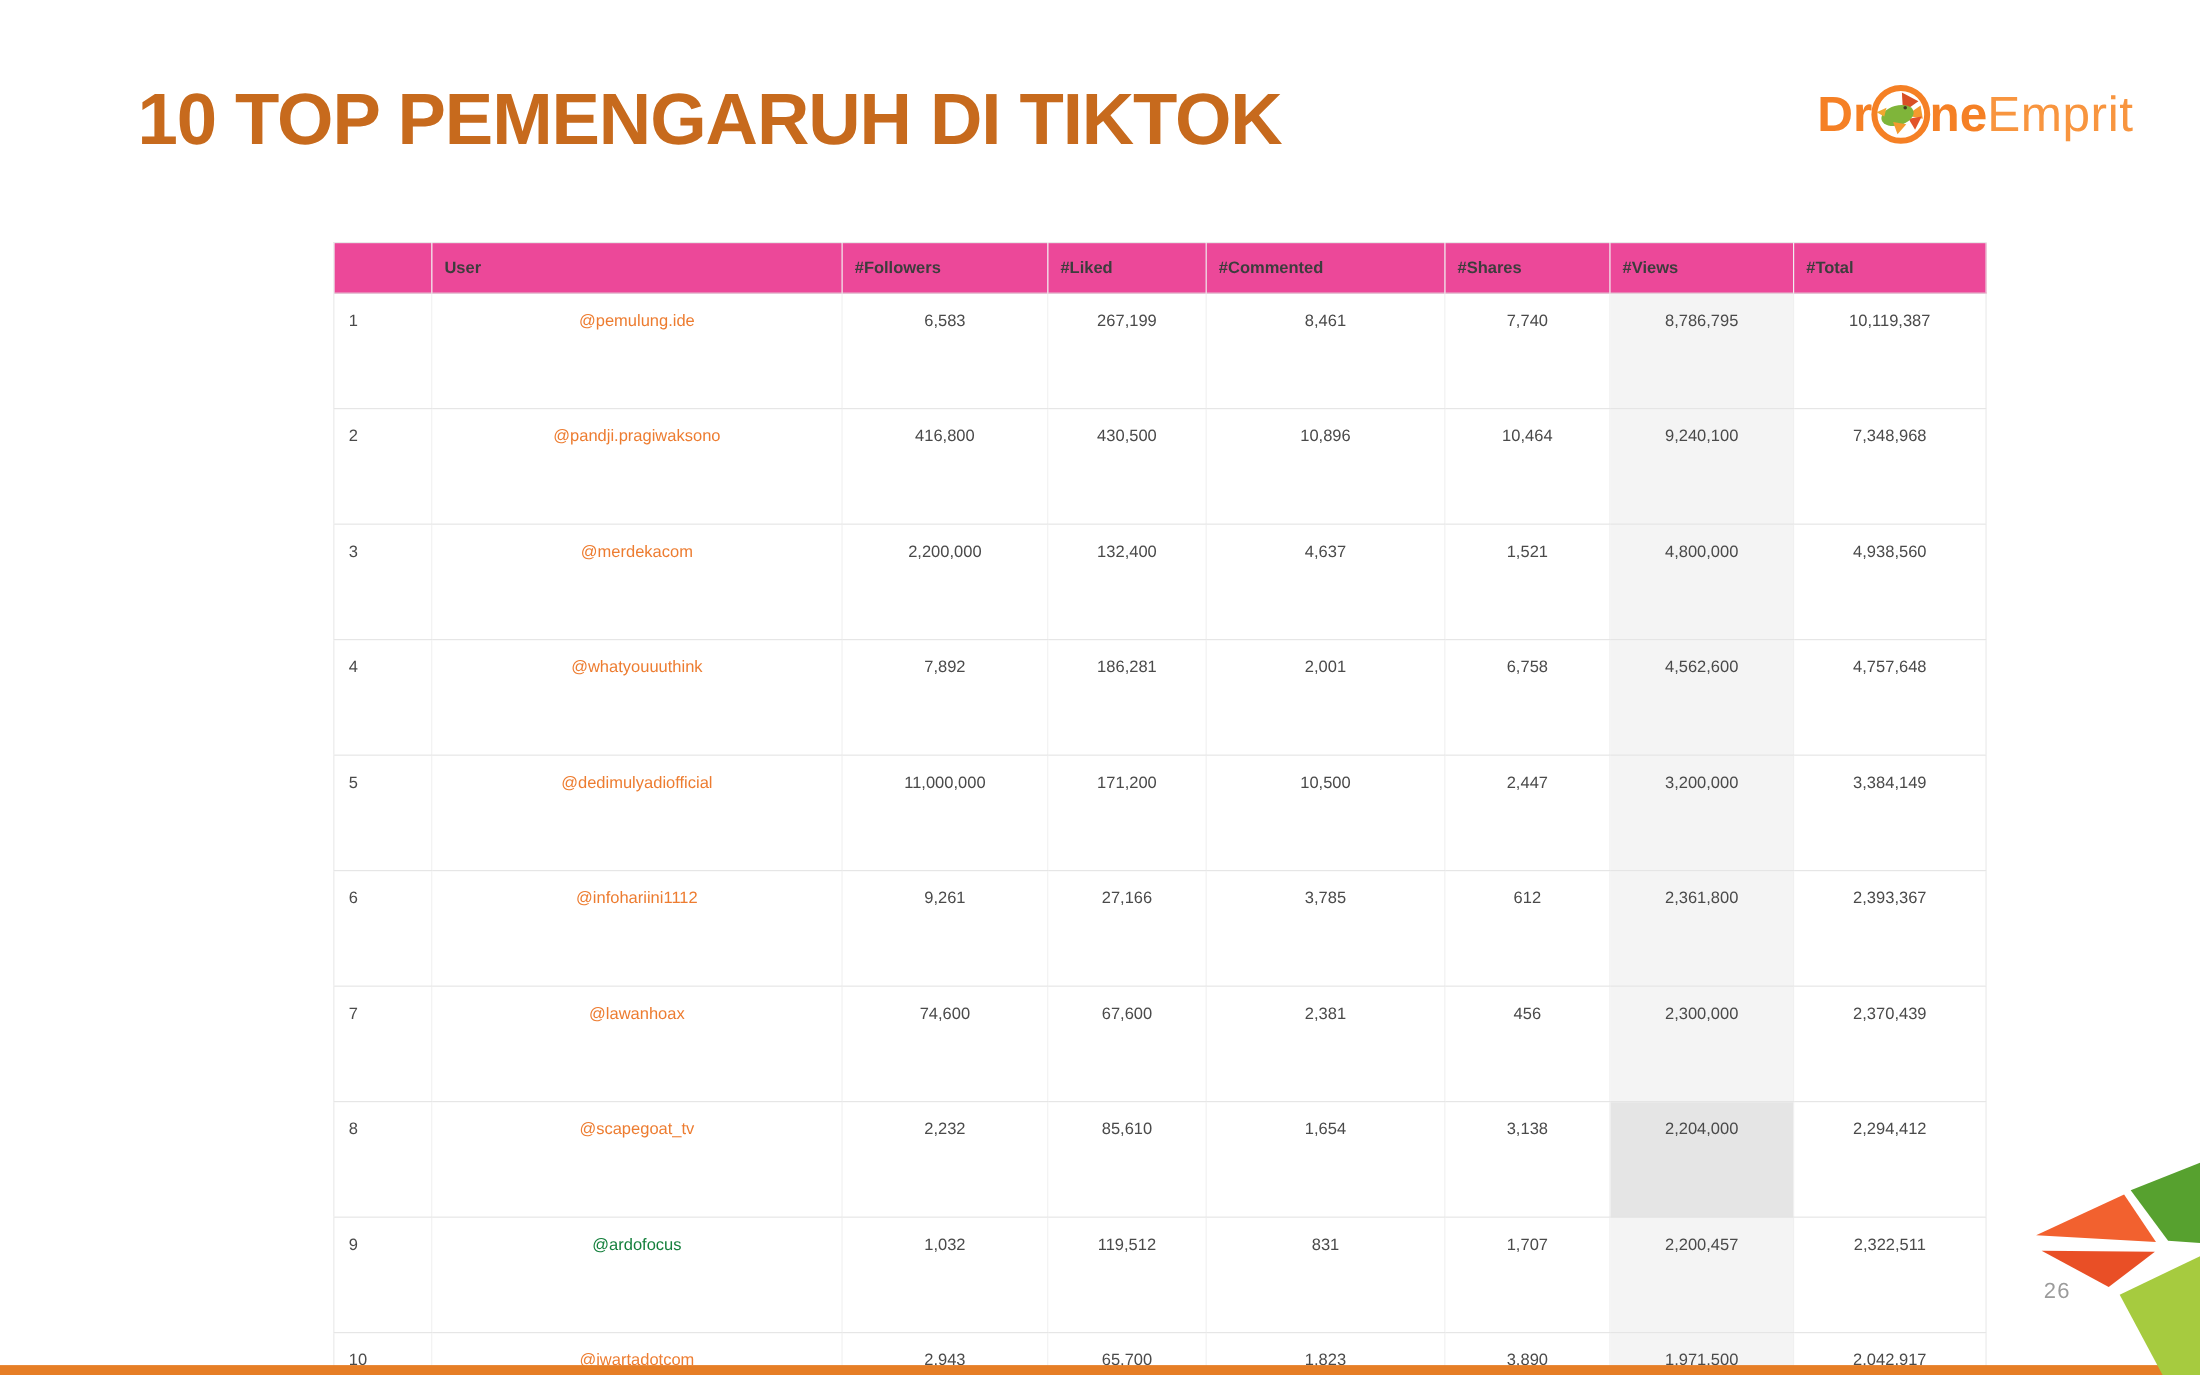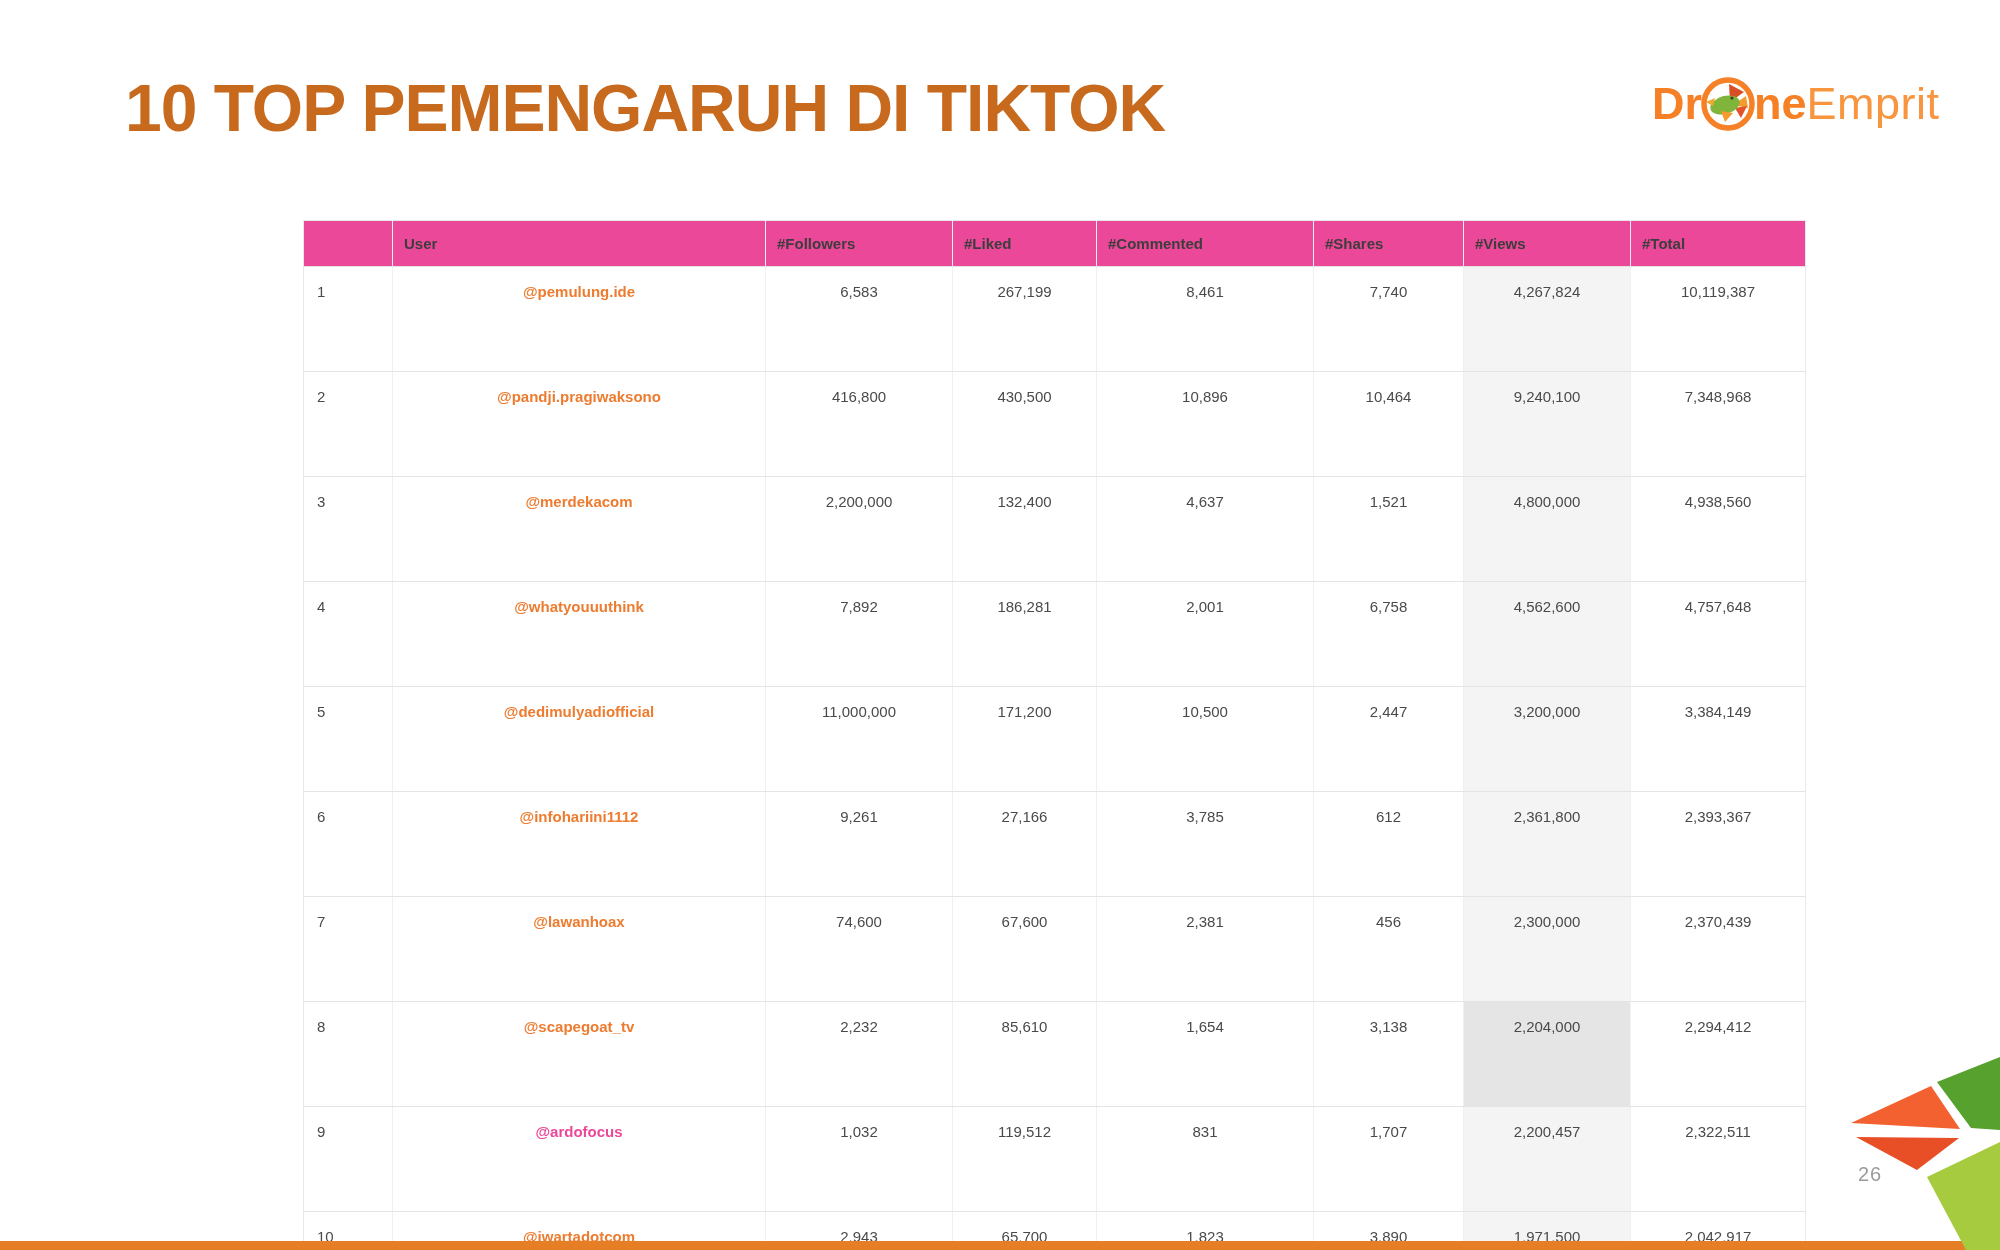--- a/index.html
+++ b/index.html
@@ -46,21 +46,21 @@
   tbody tr:last-child td{border-bottom:none;}
   .col-rank{width:77px;}
   .col-user{width:361px;}
   .col-followers{width:175px;}
   .col-liked{width:132px;}
   .col-commented{width:205px;}
   .col-shares{width:138px;}
   .col-views{width:155px;}
   .col-total{width:163px;}
   td.col-rank{text-align:left;padding-left:13px;}
-  td.col-user{font-weight:700;color:#ED7C30;}
+  td.col-user{font-weight:400;color:#ED7C30;}
   td.col-views{background:#f4f4f4;}
   
   .page-number{
     position:absolute;left:1858px;top:1163px;
     font-size:20px;color:#9b9b9b;letter-spacing:1px;font-weight:400;
   }
   .bottom-bar{
     position:absolute;left:0;bottom:0;width:2000px;height:9px;
     background:#E67E26;z-index:1;
   }
@@ -104,21 +104,21 @@
         </tr>
     </thead>
     <tbody>
         <tr>
           <td class="col-rank">1</td>
           <td class="col-user" style="color: rgb(237, 124, 48);">@pemulung.ide</td>
           <td class="col-followers">6,583</td>
           <td class="col-liked">267,199</td>
           <td class="col-commented">8,461</td>
           <td class="col-shares">7,740</td>
-          <td class="col-views" style="background: rgb(244, 244, 244);">4,267,824</td>
+          <td class="col-views" style="background: rgb(244, 244, 244);">8,786,795</td>
           <td class="col-total">10,119,387</td>
         </tr>
         <tr>
           <td class="col-rank">2</td>
           <td class="col-user" style="color: rgb(237, 124, 48);">@pandji.pragiwaksono</td>
           <td class="col-followers">416,800</td>
           <td class="col-liked">430,500</td>
           <td class="col-commented">10,896</td>
           <td class="col-shares">10,464</td>
           <td class="col-views" style="background: rgb(244, 244, 244);">9,240,100</td>
@@ -179,21 +179,21 @@
           <td class="col-user" style="color: rgb(237, 124, 48);">@scapegoat_tv</td>
           <td class="col-followers">2,232</td>
           <td class="col-liked">85,610</td>
           <td class="col-commented">1,654</td>
           <td class="col-shares">3,138</td>
           <td class="col-views" style="background: #e5e5e5;">2,204,000</td>
           <td class="col-total">2,294,412</td>
         </tr>
         <tr>
           <td class="col-rank">9</td>
-          <td class="col-user" style="color: #ec4899;">@ardofocus</td>
+          <td class="col-user" style="color: #15803d;">@ardofocus</td>
           <td class="col-followers">1,032</td>
           <td class="col-liked">119,512</td>
           <td class="col-commented">831</td>
           <td class="col-shares">1,707</td>
           <td class="col-views" style="background: rgb(244, 244, 244);">2,200,457</td>
           <td class="col-total">2,322,511</td>
         </tr>
         <tr>
           <td class="col-rank">10</td>
           <td class="col-user" style="color: rgb(237, 124, 48);">@iwartadotcom</td>

